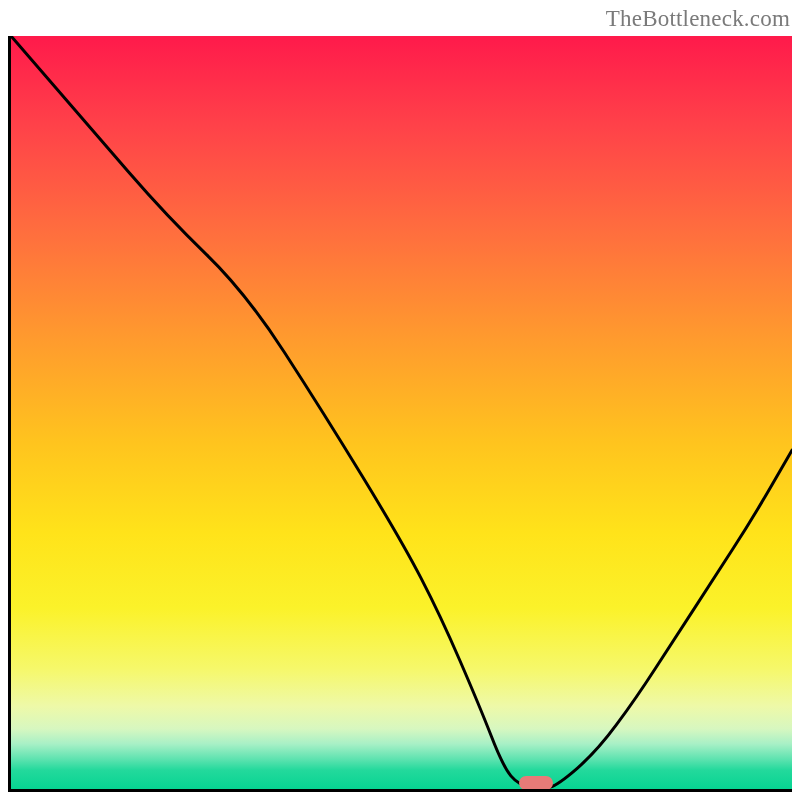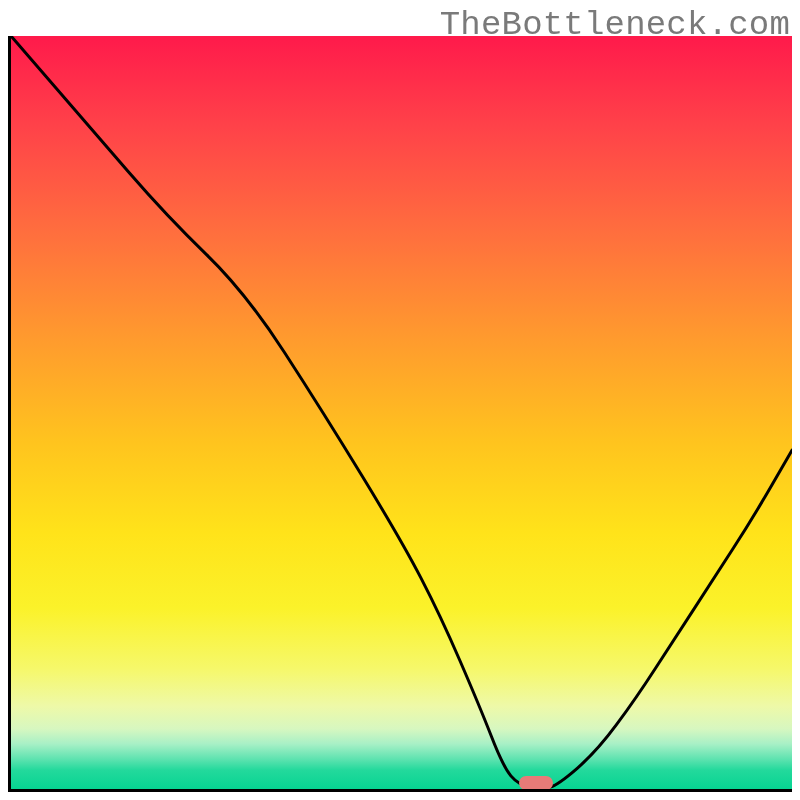--- a/index.html
+++ b/index.html
@@ -2,22 +2,22 @@
 <html><head>
 <meta charset="utf-8">
 <style>
   * { margin: 0; padding: 0; box-sizing: border-box; }
   html, body { width: 800px; height: 800px; overflow: hidden; background: #fff; }
   .frame { position: relative; width: 800px; height: 800px; }
   .watermark {
     position: absolute;
     top: 6px;
     right: 10px;
-    font-family: Liberation Mono, monospace;
-    font-size: 34px;
+    font-family: Liberation Serif, serif;
+    font-size: 23px;
     color: #7a7a7a;
     font-weight: 400;
     letter-spacing: 0.2px;
   }
   .plot {
     position: absolute;
     left: 8px;
     top: 36px;
     width: 784px;
     height: 756px;

